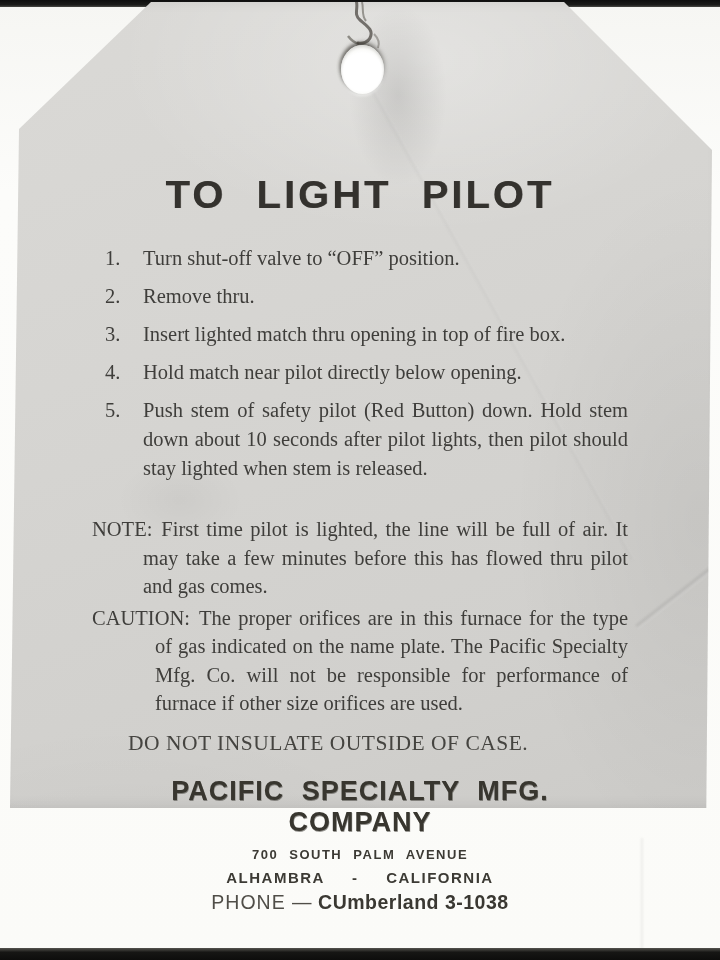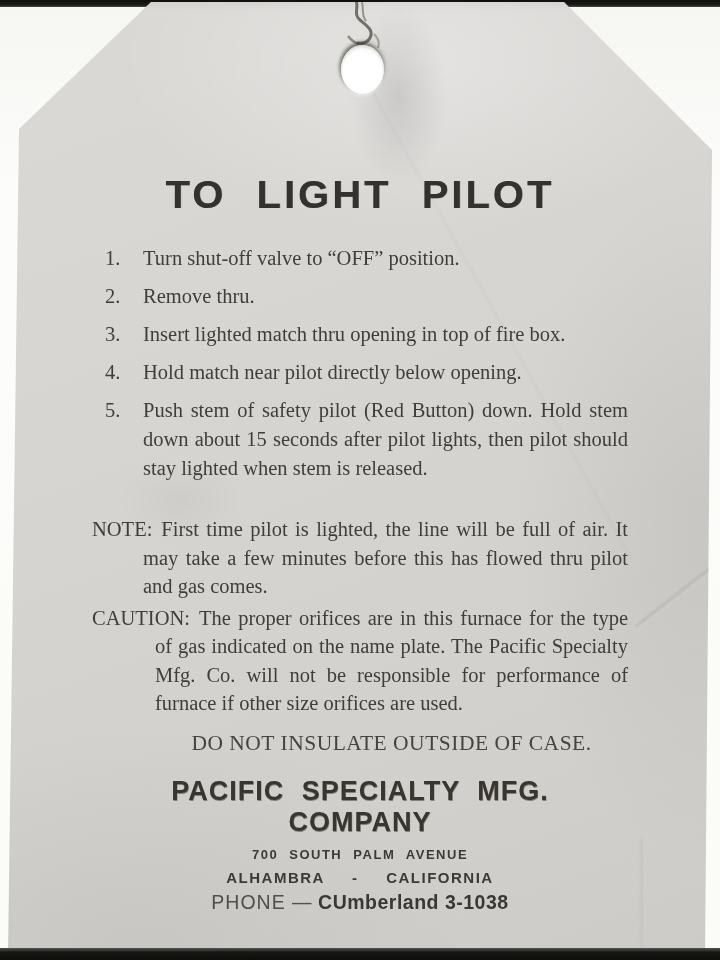--- a/index.html
+++ b/index.html
@@ -20,21 +20,21 @@
     background: linear-gradient(180deg, #0e0e0e 0%, #1c1c1a 70%, #4a4a46 100%);
     z-index: 1;
   }
   .bar-bottom {
     position: absolute; left: 0; top: 948px; width: 720px; height: 12px;
     background: linear-gradient(180deg, #55544f 0%, #161614 35%, #0d0d0c 100%);
     z-index: 5;
   }
   
   .tag {
-    position: absolute; left: 0; top: 0; width: 720px; height: 960px;
+    position: absolute; left: 0; top: 0; width: 720px; height: 808px;
     clip-path: polygon(151px 2px, 564px 2px, 712px 150px, 705px 958px, 8px 958px, 19px 129px);
     background:
       radial-gradient(ellipse 70px 130px at 398px 95px, rgba(0,0,0,0.10), transparent 70%),
       radial-gradient(ellipse 420px 240px at 420px 60px, rgba(255,255,255,0.30), transparent 72%),
       radial-gradient(ellipse 260px 480px at 700px 520px, rgba(0,0,0,0.055), transparent 72%),
       radial-gradient(ellipse 480px 300px at 130px 940px, rgba(0,0,0,0.045), transparent 72%),
       radial-gradient(ellipse 90px 60px at 180px 500px, rgba(0,0,0,0.035), transparent 70%),
       linear-gradient(160deg, #dad9d6 0%, #d6d5d2 38%, #d1d0cd 78%, #cccbc8 100%);
     box-shadow: inset 0 0 14px rgba(0,0,0,0.10);
     z-index: 2;
@@ -91,25 +91,24 @@
   .step .txt { flex: 1; text-align: justify; text-align-last: left; }
   .hang {
     margin: 3px 0 0 0;
     font-size: 20.5px; line-height: 28.5px;
     text-align: justify; text-align-last: left;
   }
   .hang.note    { padding-left: 51px; text-indent: -51px; margin-top: 32px; }
   .hang.caution { padding-left: 63px; text-indent: -63px; }
   .hang .label { padding-right: 9px; }
   .warning {
-    margin: 13px 0 0 63px;
+    margin: 13px 0 0 36px;
     font-size: 21.5px;
     letter-spacing: 0.5px;
     color: #454440;
-    text-align: center;
   }
   .footer { margin-top: 20px; text-align: center; font-family: "Liberation Sans", sans-serif; }
   .company {
     font-weight: bold; font-size: 27px; letter-spacing: 1px; word-spacing: 9px;
     color: #38362f;
     text-shadow: 0.5px 0.5px 0 rgba(56,54,47,0.5);
   }
   .addr {
     margin-top: 9px;
     font-weight: bold; font-size: 13px; letter-spacing: 1.5px; word-spacing: 6px;
@@ -159,21 +158,21 @@
         <div class="step">
           <span class="num">3.</span>
           <span class="txt">Insert lighted match thru opening in top of fire box.</span>
         </div>
         <div class="step">
           <span class="num">4.</span>
           <span class="txt">Hold match near pilot directly below opening.</span>
         </div>
         <div class="step">
           <span class="num">5.</span>
-          <span class="txt">Push stem of safety pilot (Red Button) down. Hold stem down about 15 seconds after pilot lights, then pilot should stay lighted when stem is released.</span>
+          <span class="txt">Push stem of safety pilot (Red Button) down. Hold stem down about 10 seconds after pilot lights, then pilot should stay lighted when stem is released.</span>
         </div>
       </div>
 
       <p class="hang note"><span class="label">NOTE:</span><span>First time pilot is lighted, the line will be full of air. It may take a few minutes before this has flowed thru pilot and gas comes.</span></p>
 
       <p class="hang caution"><span class="label">CAUTION:</span><span>The proper orifices are in this furnace for the type of gas indicated on the name plate. The Pacific Specialty Mfg. Co. will not be responsible for performance of furnace if other size orifices are used.</span></p>
 
       <p class="warning">DO NOT INSULATE OUTSIDE OF CASE.</p>
 
       <div class="footer">

